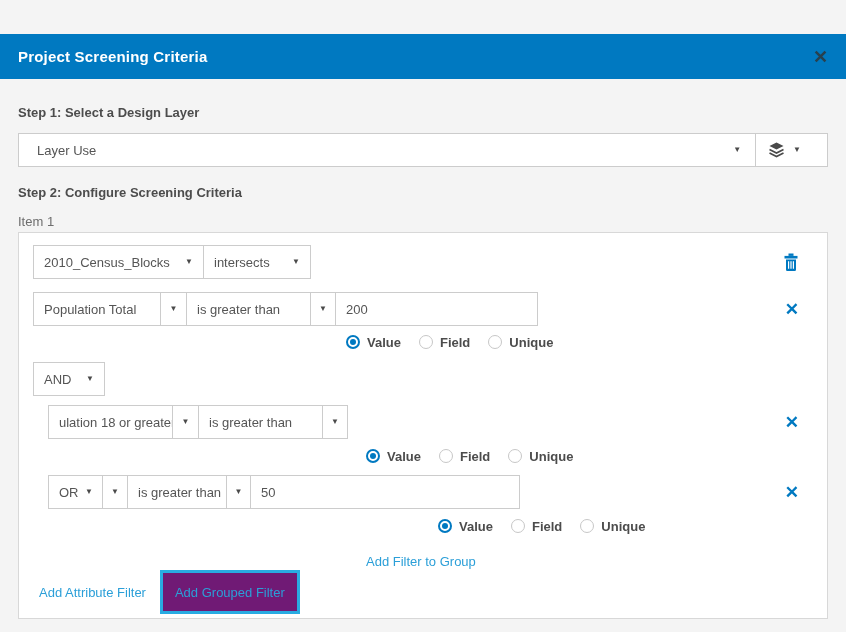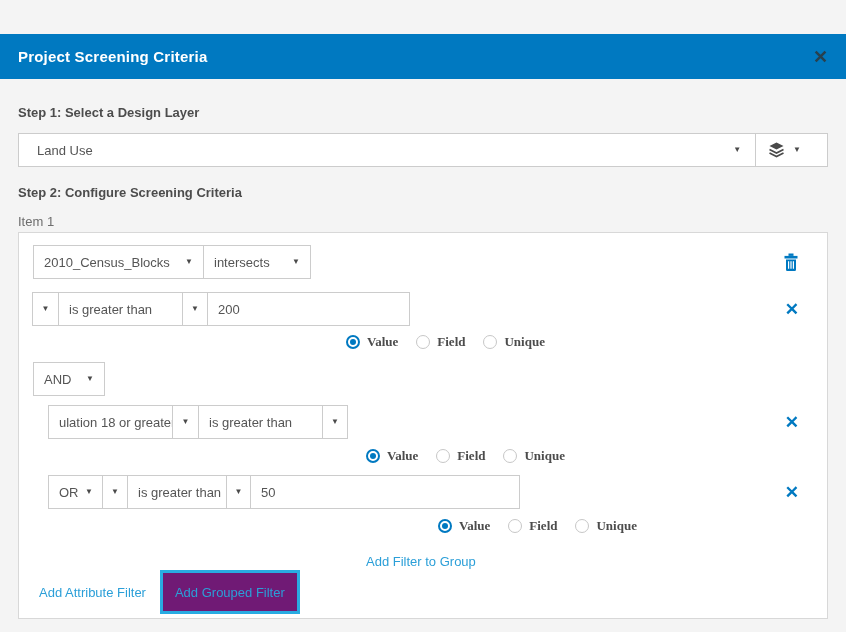--- a/index.html
+++ b/index.html
@@ -61,21 +61,21 @@
   .item-panel {
     margin-top:3px; background:#fff; border:1px solid #d8d8d8;
     padding:12px 14px 4px 14px;
   }
   .row { display:flex; align-items:center; }
   .icon-btn { margin-left:auto; margin-right:14px; cursor:pointer; display:flex; align-items:center; }
   .delete-x { color:#0079c1; font-size:17px; font-weight:bold; line-height:1; }
 
   
   .radio-row { display:flex; align-items:center; margin-top:8px; height:16px; }
-  .radio-group { display:flex; align-items:center; margin-right:18px; cursor:pointer;font-family:Liberation Serif, serif; }
+  .radio-group { display:flex; align-items:center; margin-right:18px; cursor:pointer; }
   .radio-circle {
     width:14px; height:14px; border:1px solid #c7c7c7; border-radius:50%;
     background:#fff; display:inline-block; position:relative; flex:none;
   }
   .radio-circle.selected { border:2px solid #0079c1; }
   .radio-circle.selected::after {
     content:""; position:absolute; left:2px; top:2px; width:6px; height:6px;
     border-radius:50%; background:#0079c1;
   }
   .radio-label { font-size:13px; font-weight:bold; color:#4c4c4c; margin-left:7px; }
@@ -105,21 +105,21 @@
   <div class="header">
     <span class="title">Project Screening Criteria</span>
     <span class="close">✕</span>
   </div>
 
   <div class="content">
 
     <div class="section-label">Step 1: Select a Design Layer</div>
 
     <div class="layer-select">
-      <span class="value">Land Use</span>
+      <span class="value">Layer Use</span>
       <span class="caret">▼</span>
       <span class="vsep"></span>
       <span class="layer-btn">
         <svg width="17" height="16" viewBox="0 0 17 16">
           <path d="M8.5 0.5 L15.5 4 L8.5 7.5 L1.5 4 Z" fill="#4a4a4a"></path>
           <path d="M1.5 7.5 L8.5 11 L15.5 7.5" fill="none" stroke="#4a4a4a" stroke-width="1.6"></path>
           <path d="M1.5 11 L8.5 14.5 L15.5 11" fill="none" stroke="#4a4a4a" stroke-width="1.6"></path>
         </svg>
         <span class="caret">▼</span>
       </span>
@@ -145,20 +145,21 @@
             <rect x="5.5" y="0.5" width="5" height="2.4" fill="#0079c1"></rect>
             <rect x="1.5" y="2.9" width="13" height="2.6" fill="#0079c1"></rect>
             <path d="M3 6.5 h10 v10.2 a1.3 1.3 0 0 1 -1.3 1.3 h-7.4 a1.3 1.3 0 0 1 -1.3 -1.3 Z" fill="#0079c1"></path>
             <path d="M5.6 8.2 v7.6 M8 8.2 v7.6 M10.4 8.2 v7.6" stroke="#ffffff" stroke-width="1.2"></path>
           </svg>
         </span>
       </div>
 
       <div class="row" style="margin-top:13px;">
         <div class="combo">
+          <div class="box combo-text" style="width:128px;">Population Total</div>
           <div class="box combo-caret" style="width:27px;">
               <span class="caret">▼</span>
             </div>
         </div>
         <div class="combo" style="margin-left:-1px;">
           <div class="box combo-text" style="width:125px;">is greater than</div>
           <div class="box combo-caret" style="width:26px;">
               <span class="caret">▼</span>
             </div>
         </div>

